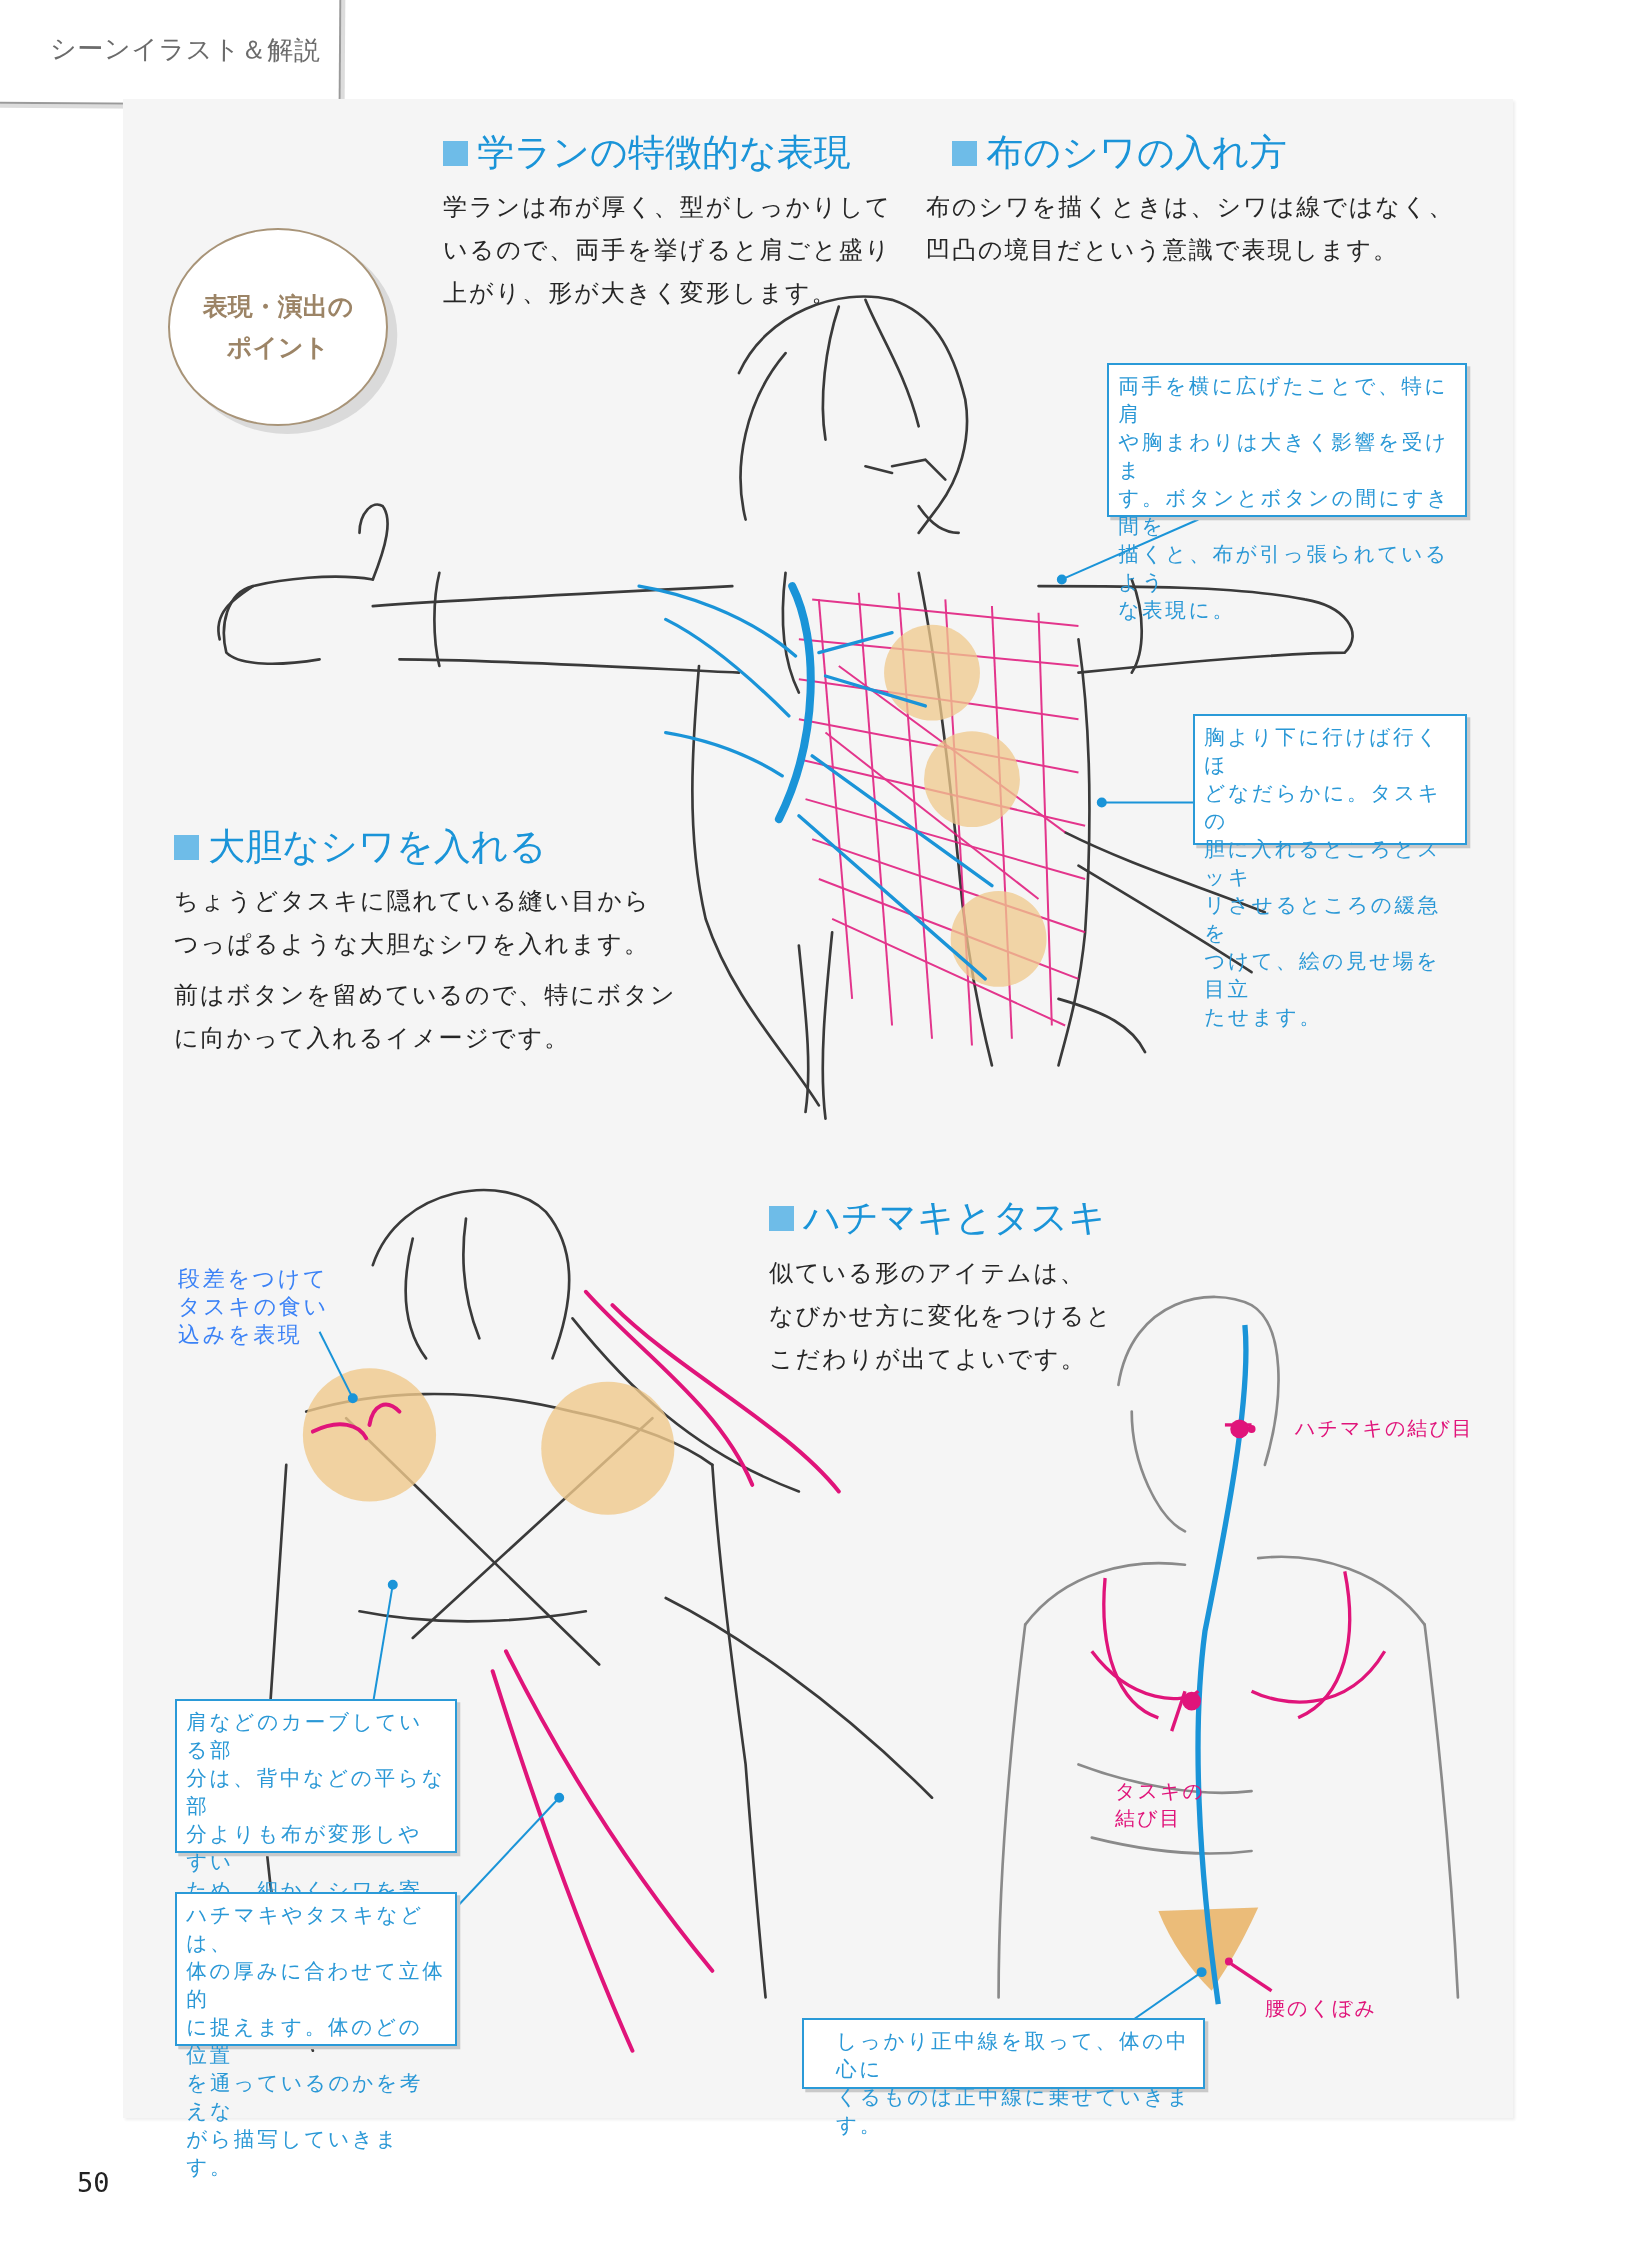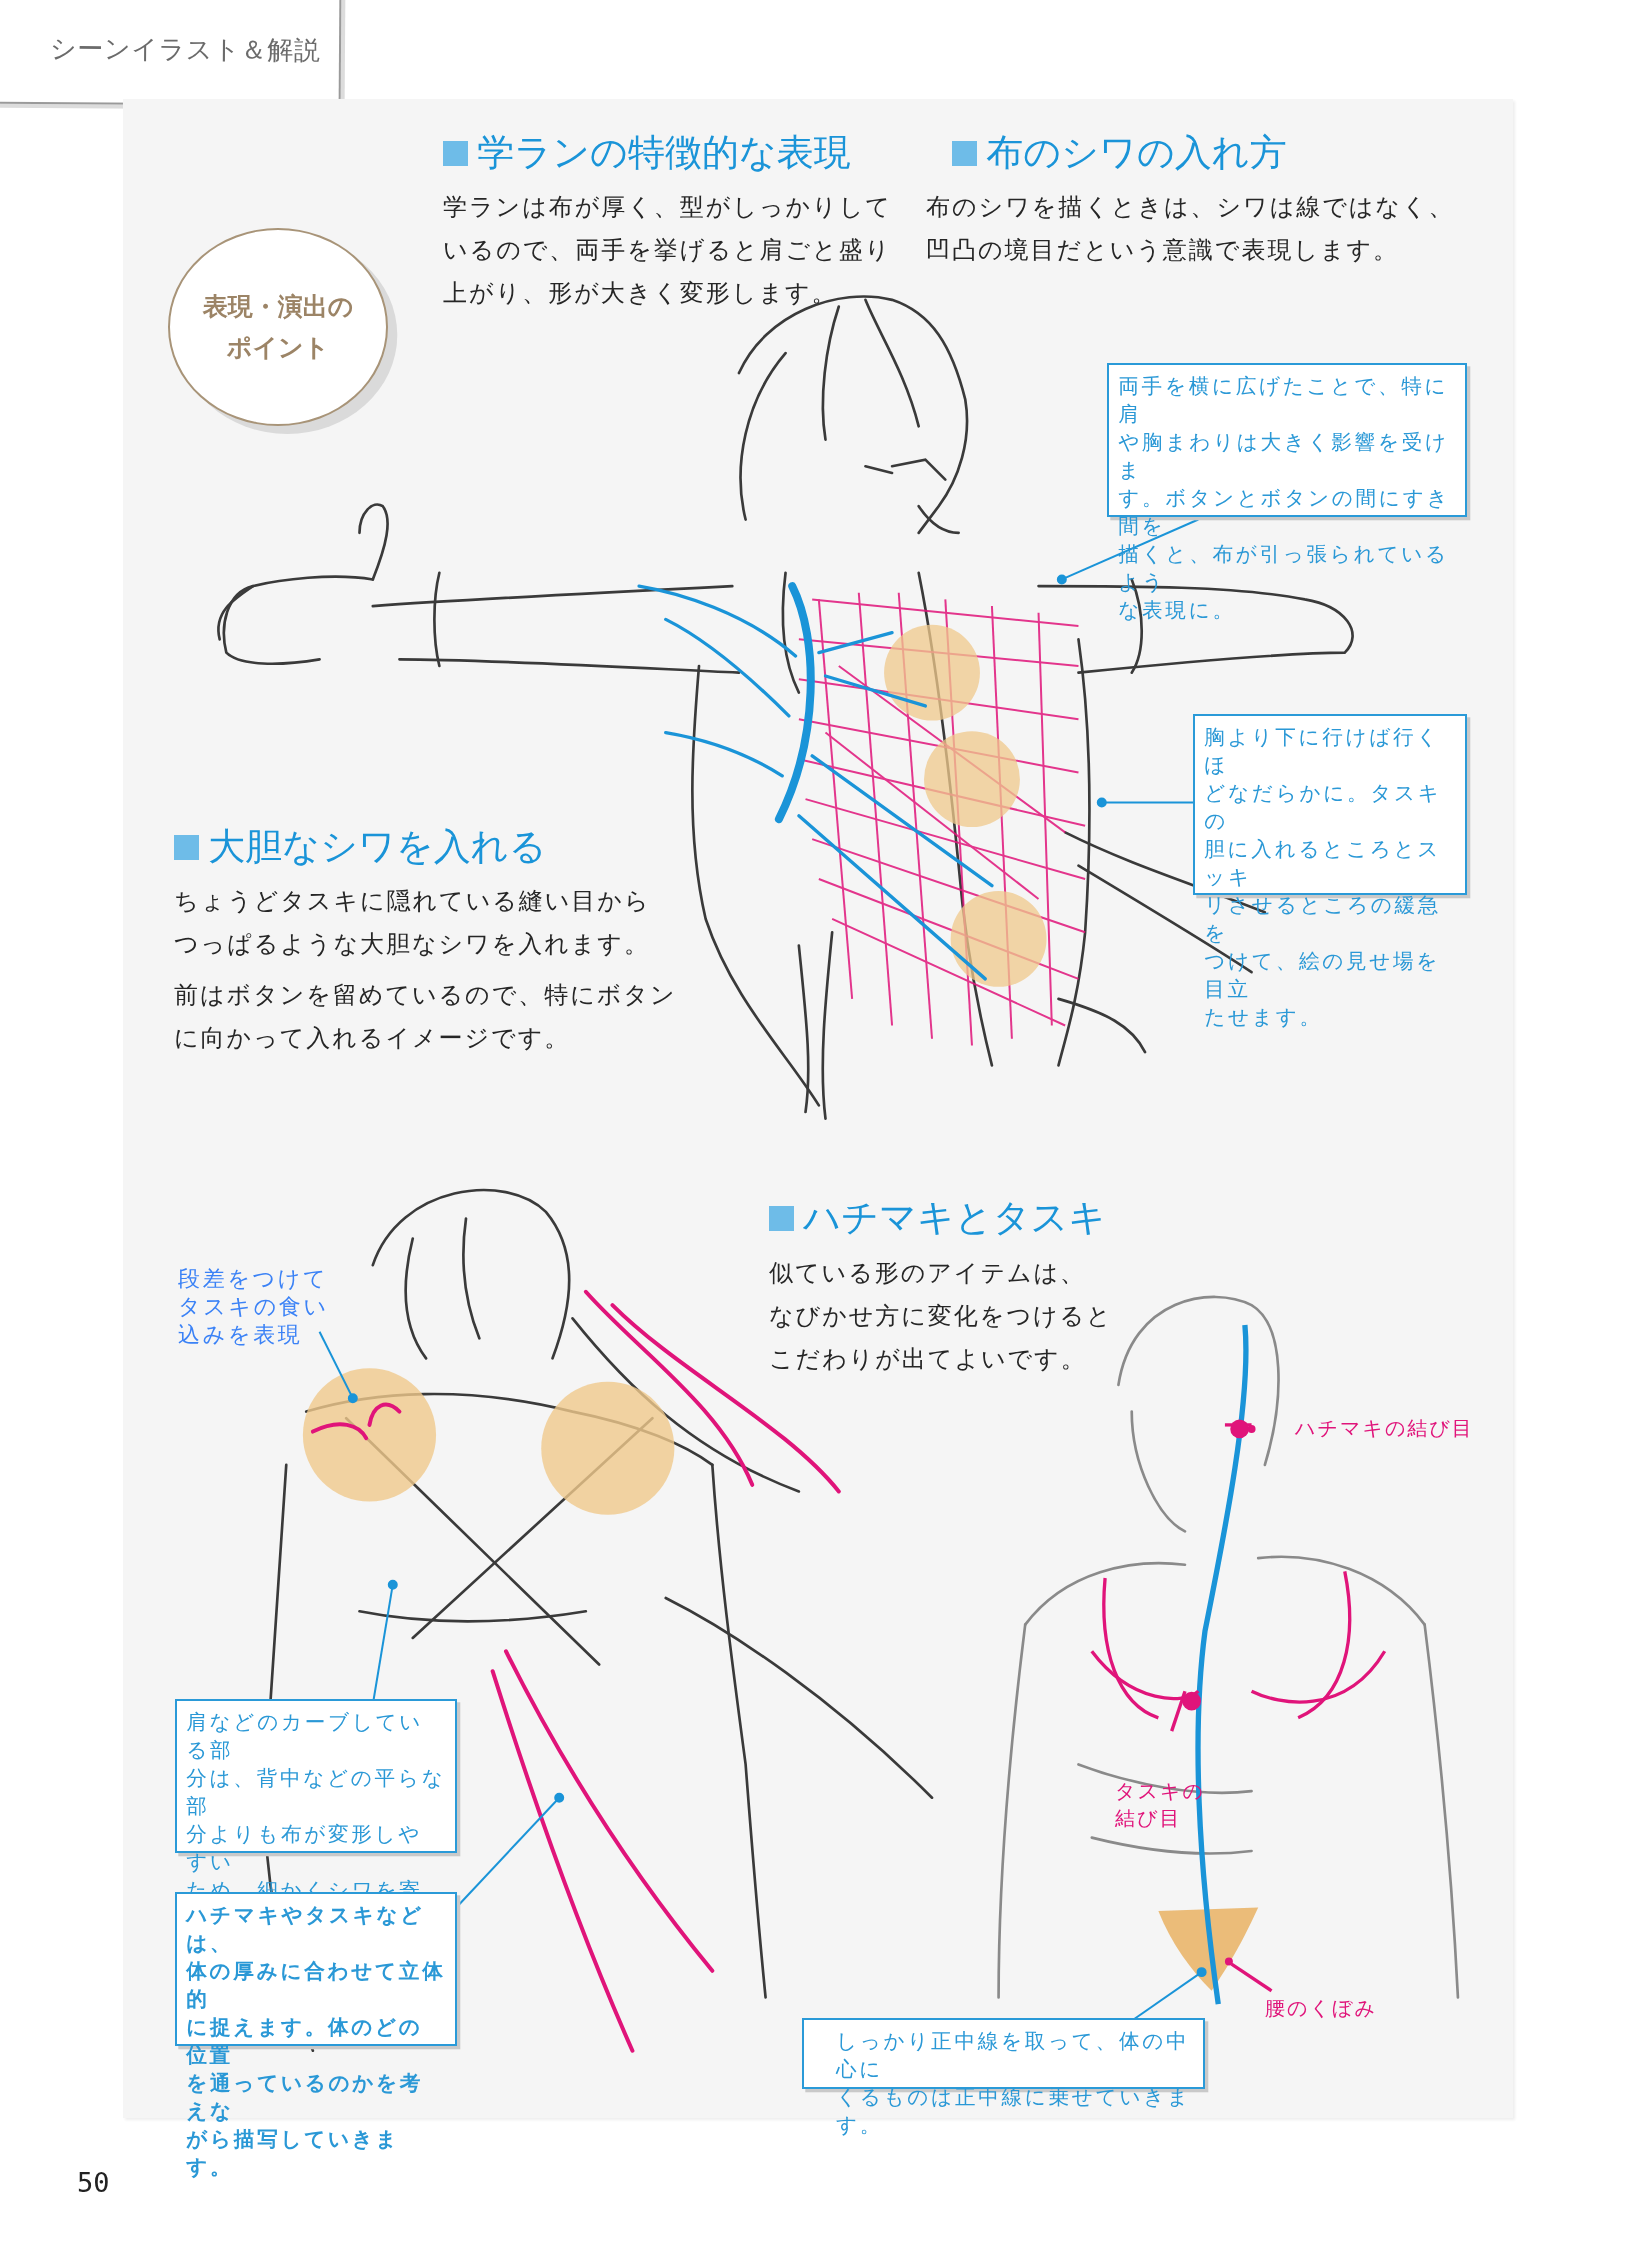--- a/index.html
+++ b/index.html
@@ -257,38 +257,38 @@
 </div>
 
 <div class="abs callout" style="left:1107px; top:363px; width:360px; height:154px;">
   <p>両手を横に広げたことで、特に肩</p>
   <p>や胸まわりは大きく影響を受けま</p>
   <p>す。ボタンとボタンの間にすき間を</p>
   <p>描くと、布が引っ張られているよう</p>
   <p>な表現に。</p>
 </div>
 
-<div class="abs callout" style="left:1193px; top:714px; width:274px; height:181px;">
+<div class="abs callout" style="left:1193px; top:714px; width:274px; height:131px;">
   <p>胸より下に行けば行くほ</p>
   <p>どなだらかに。タスキの</p>
   <p>胆に入れるところとスッキ</p>
   <p>リさせるところの緩急を</p>
   <p>つけて、絵の見せ場を目立</p>
   <p>たせます。</p>
 </div>
 
 <div class="abs callout" style="left:175px; top:1699px; width:282px; height:154px;">
   <p>肩などのカーブしている部</p>
   <p>分は、背中などの平らな部</p>
   <p>分よりも布が変形しやすい</p>
   <p>ため、細かくシワを寄せる</p>
   <p>と立体的に見えます。</p>
 </div>
 
-<div class="abs callout" style="left:175px; top:1892px; width:282px; height:154px;font-weight:bold;">
+<div class="abs callout" style="left:175px; top:1892px; width:282px; height:154px;">
   <p>ハチマキやタスキなどは、</p>
   <p>体の厚みに合わせて立体的</p>
   <p>に捉えます。体のどの位置</p>
   <p>を通っているのかを考えな</p>
   <p>がら描写していきます。</p>
 </div>
 
 <div class="abs callout" style="left:802px; top:2018px; width:403px; height:71px;padding-left:32px;">
   <p>しっかり正中線を取って、体の中心に</p>
   <p>くるものは正中線に乗せていきます。</p>

